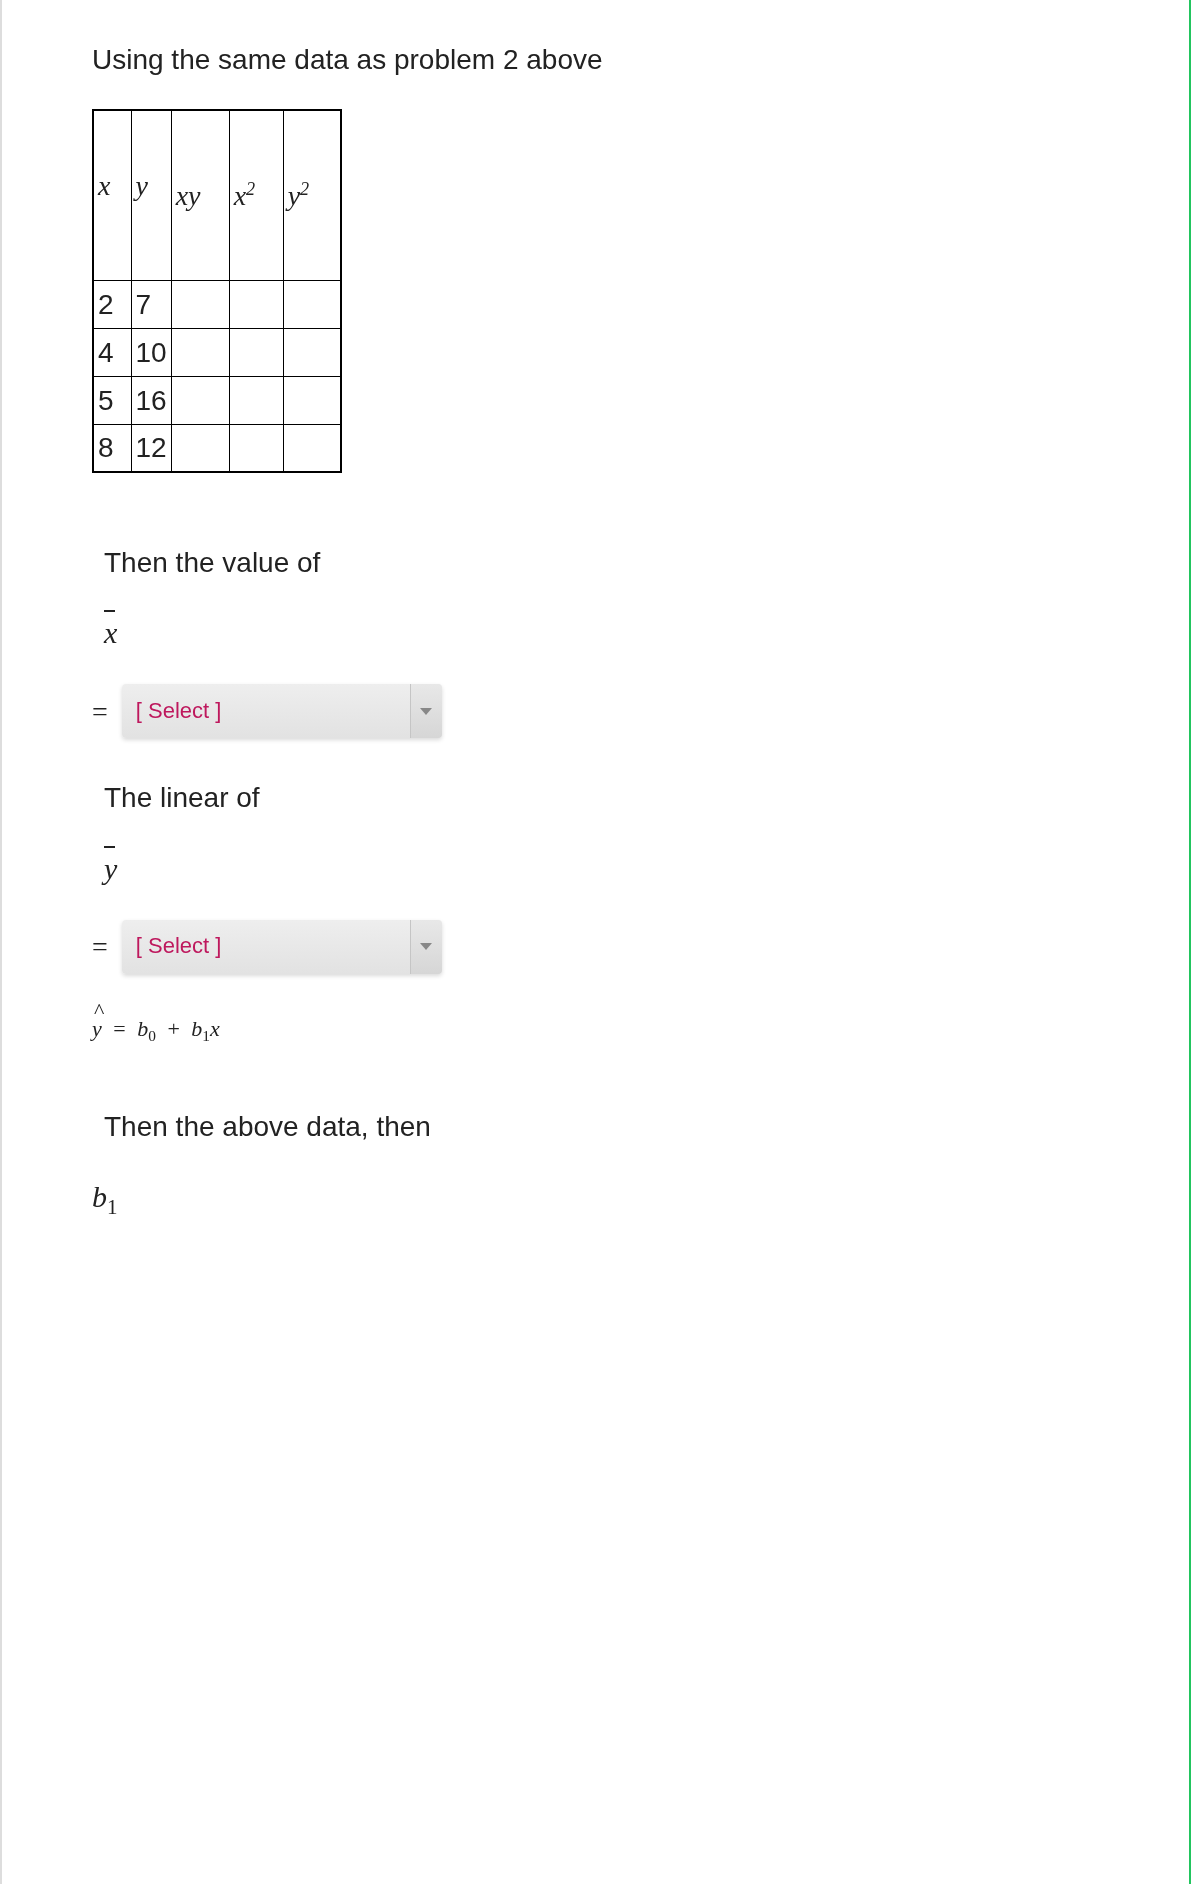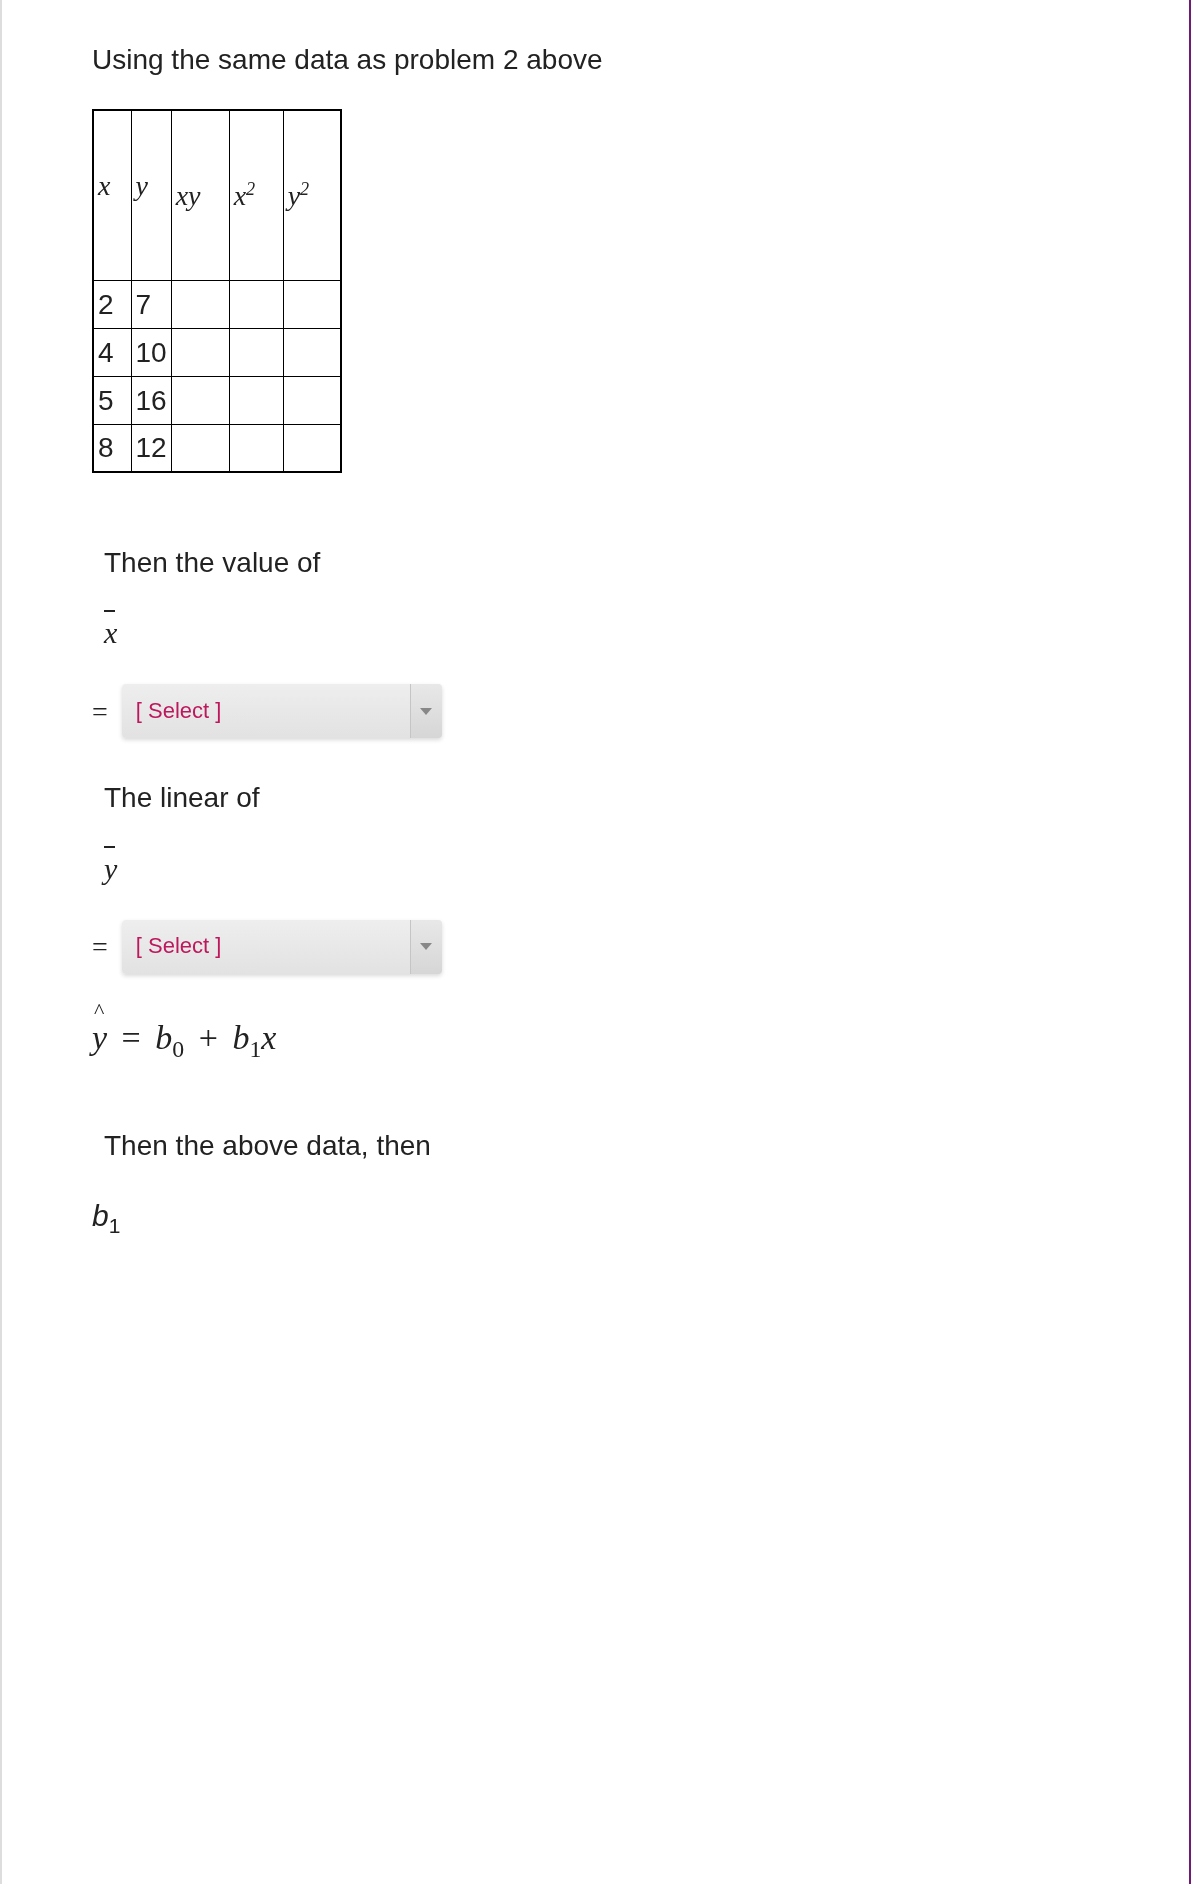--- a/index.html
+++ b/index.html
@@ -8,21 +8,21 @@
       padding: 0;
       font-family: -apple-system, BlinkMacSystemFont, "Segoe UI", Helvetica, Arial, sans-serif;
       background: #fff;
       color: #222;
       font-size: 28px;
       line-height: 1.4;
     }
     .page {
       padding: 40px 90px 60px 90px;
       border-left: 2px solid #ddd;
-      border-right: 2px solid #701a75;
+      border-right: 2px solid #22c55e;
       min-height: 1884px;
     }
     .intro { margin-bottom: 30px; }
     table.data-table {
       border-collapse: collapse;
       margin-bottom: 70px;
       border: 2px solid #000;
     }
     table.data-table th,
     table.data-table td {
@@ -133,34 +133,34 @@
     }
     .caret-icon {
       width: 0; height: 0;
       border-left: 6px solid transparent;
       border-right: 6px solid transparent;
       border-top: 7px solid #888;
     }
     .equation {
       font-family: Georgia, 'Times New Roman', serif;
       font-style: italic;
-      font-size: 34px;
+      font-size: 22px;
       margin: 20px 0 60px 0;
     }
     .equation .sub {
       font-size: 0.7em;
       vertical-align: sub;
       font-style: normal;
     }
     .equation .op {
       font-style: normal;
       padding: 0 6px;
     }
     .b1 {
-      font-family: Liberation Sans, sans-serif;
+      font-family: Liberation Serif, serif;
       font-style: italic;
       font-size: 30px;
     }
     .b1 .sub { font-size: 0.7em; vertical-align: sub; font-style: normal; }
   </style>
 </head>
 <body>
 
 <div class="page">
 

